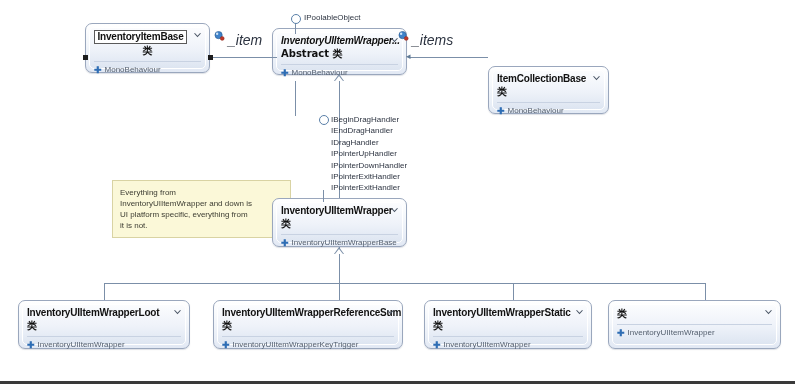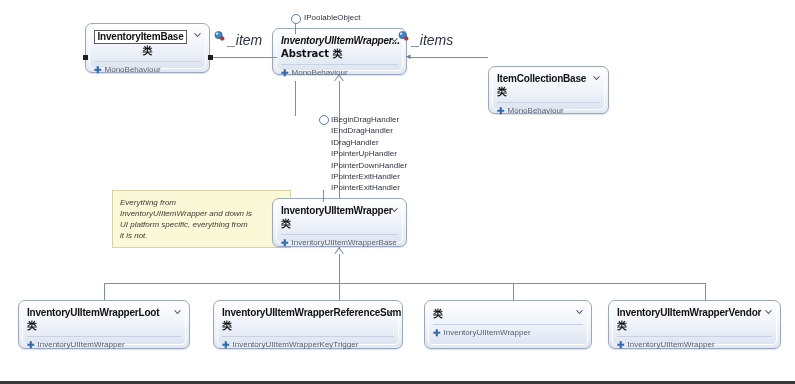--- a/index.html
+++ b/index.html
@@ -243,21 +243,21 @@
   </svg>
   <div class="assoc-label" style="left:228px; top:32px;">_item</div>
 
   <svg class="assoc-ico" style="left:398px; top:31px;" viewBox="0 0 12 11">
     <circle cx="5" cy="4.5" r="4" fill="#3f82c9" stroke="#27598f" stroke-width="0.7"></circle>
     <circle cx="3.4" cy="3" r="1.3" fill="#cfe4f7"></circle>
     <circle cx="9" cy="8.2" r="2.1" fill="#c0392b" stroke="#8e2a20" stroke-width="0.6"></circle>
   </svg>
   <div class="assoc-label" style="left:412px; top:32px;">_items</div>
 
-  <div class="note" style="left:112px; top:190px; width:179px; height:58px;font-style:italic;">
+  <div class="note" style="left:112px; top:180px; width:179px; height:58px;">
     <div>Everything from</div>
     <div>InventoryUIItemWrapper and down is</div>
     <div>UI platform specific, everything from</div>
     <div>it is not.</div>
   </div>
 
   <div class="cls" style="left:85px; top:23px; width:125px; height:50px;text-align:center;">
     <div class="inner"></div>
     <svg class="chev" viewBox="0 0 10 10">
       <path d="M1 2.5 L5 7 L9 2.5 L7.6 2.5 L5 5.3 L2.4 2.5 Z" fill="#4a5565"></path>
@@ -366,38 +366,38 @@
       </div>
     </div>
   </div>
 
   <div class="cls" style="left:424px; top:300px; width:168px; height:49px;">
     <div class="inner"></div>
     <svg class="chev" viewBox="0 0 10 10">
       <path d="M1 2.5 L5 7 L9 2.5 L7.6 2.5 L5 5.3 L2.4 2.5 Z" fill="#4a5565"></path>
     </svg>
     <div class="body">
+      <div class="cls-title" style="padding-right:14px;">InventoryUIItemWrapperStatic</div>
       <div class="cls-stereo">
         <span class="cjk">类</span>
       </div>
       <div class="cls-sep"></div>
       <div class="cls-base">
         <span class="plus-ico">✚</span>
         <span>InventoryUIItemWrapper</span>
       </div>
     </div>
   </div>
 
   <div class="cls" style="left:608px; top:300px; width:173px; height:49px;">
     <div class="inner"></div>
     <svg class="chev" viewBox="0 0 10 10">
       <path d="M1 2.5 L5 7 L9 2.5 L7.6 2.5 L5 5.3 L2.4 2.5 Z" fill="#4a5565"></path>
     </svg>
     <div class="body">
-      <div class="cls-title" style="padding-right:14px;">InventoryUIItemWrapperVendor</div>
       <div class="cls-stereo">
         <span class="cjk">类</span>
       </div>
       <div class="cls-sep"></div>
       <div class="cls-base">
         <span class="plus-ico">✚</span>
         <span>InventoryUIItemWrapper</span>
       </div>
     </div>
   </div>

